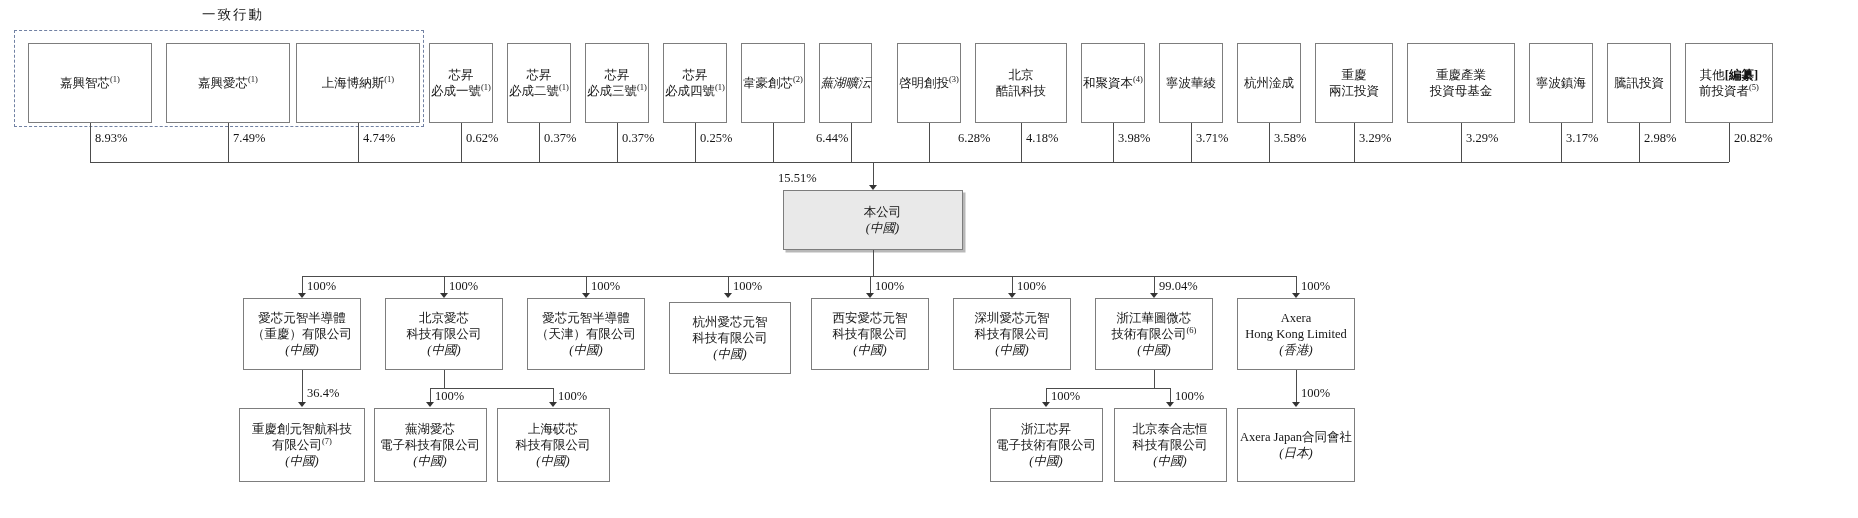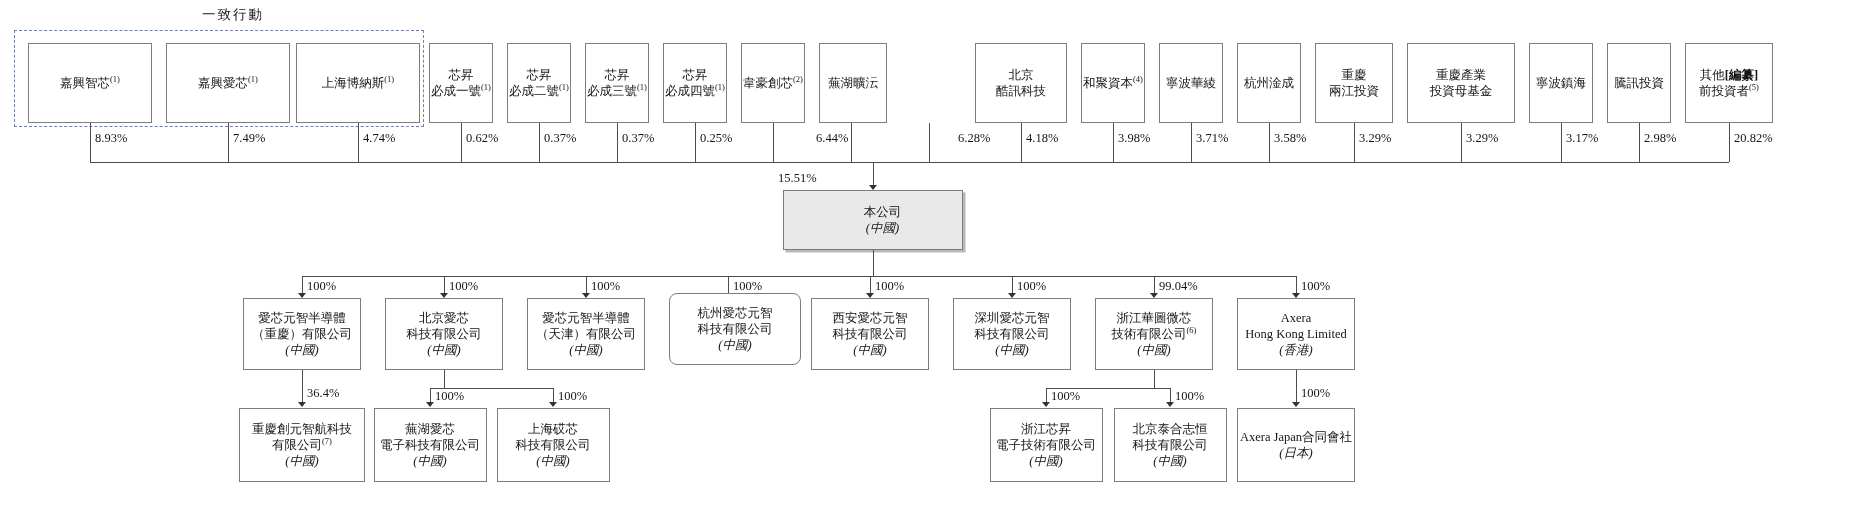--- a/index.html
+++ b/index.html
@@ -68,25 +68,28 @@
       <span class="bl">芯昇</span>
       <span class="bl">必成四號<sup>(1)</sup></span>
     </div>
     <div class="vline" style="left: 695px; top: 123px; height: 39px;"></div>
     <div class="pct" style="left: 700px; top: 131px;">0.25%</div>
     <div class="box" style="left: 741px; top: 43px; width: 64px; height: 80px;">
       <span class="bl">韋豪創芯<sup>(2)</sup></span>
     </div>
     <div class="vline" style="left: 773px; top: 123px; height: 39px;"></div>
     <div class="pct" style="left: 778px; top: 131px; margin-top: 40px;">15.51%</div>
-    <div class="box" style="left: 819px; top: 43px; width: 68px; height: 80px;">
+    <div class="box" style="left: 819px; top: 43px; width: 53px; height: 80px; font-style: italic;">
       <span class="bl">蕪湖曠沄</span>
     </div>
     <div class="vline" style="left: 851px; top: 123px; height: 39px;"></div>
     <div class="pct" style="left: 816px; top: 131px;">6.44%</div>
+    <div class="box" style="left: 897px; top: 43px; width: 64px; height: 80px;">
+      <span class="bl">啓明創投<sup>(3)</sup></span>
+    </div>
     <div class="vline" style="left: 929px; top: 123px; height: 39px;"></div>
     <div class="pct" style="left: 934px; top: 131px; margin-left: 24px;">6.28%</div>
     <div class="box" style="left: 975px; top: 43px; width: 92px; height: 80px;">
       <span class="bl">北京</span>
       <span class="bl">酷訊科技</span>
     </div>
     <div class="vline" style="left: 1021px; top: 123px; height: 39px;"></div>
     <div class="pct" style="left: 1026px; top: 131px;">4.18%</div>
     <div class="box" style="left: 1081px; top: 43px; width: 64px; height: 80px;">
       <span class="bl">和聚資本<sup>(4)</sup></span>
@@ -160,21 +163,21 @@
     <div class="arrow" style="left: 582px; top: 292.5px;"></div>
     <div class="pct" style="left: 591px; top: 279px;">100%</div>
     <div class="box" style="left: 527px; top: 298px; width: 118px; height: 72px;">
       <span class="bl">愛芯元智半導體</span>
       <span class="bl">（天津）有限公司</span>
       <span class="bl"><i>(中國)</i></span>
     </div>
     <div class="vline" style="left: 728px; top: 276px; height: 17px;"></div>
     <div class="arrow" style="left: 724px; top: 292.5px;"></div>
     <div class="pct" style="left: 733px; top: 279px;">100%</div>
-    <div class="box" style="left: 669px; top: 293px; width: 132px; height: 72px; border-radius: 8px;">
+    <div class="box" style="left: 669px; top: 302px; width: 122px; height: 72px;">
       <span class="bl">杭州愛芯元智</span>
       <span class="bl">科技有限公司</span>
       <span class="bl"><i>(中國)</i></span>
     </div>
     <div class="vline" style="left: 870px; top: 276px; height: 17px;"></div>
     <div class="arrow" style="left: 866px; top: 292.5px;"></div>
     <div class="pct" style="left: 875px; top: 279px;">100%</div>
     <div class="box" style="left: 811px; top: 298px; width: 118px; height: 72px;">
       <span class="bl">西安愛芯元智</span>
       <span class="bl">科技有限公司</span>

